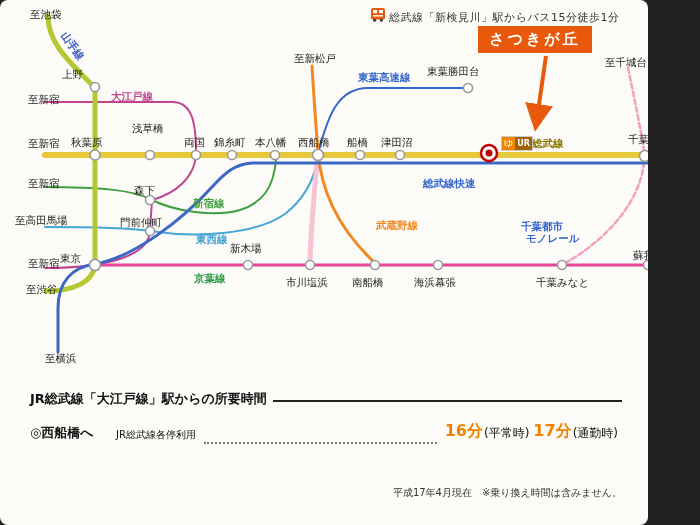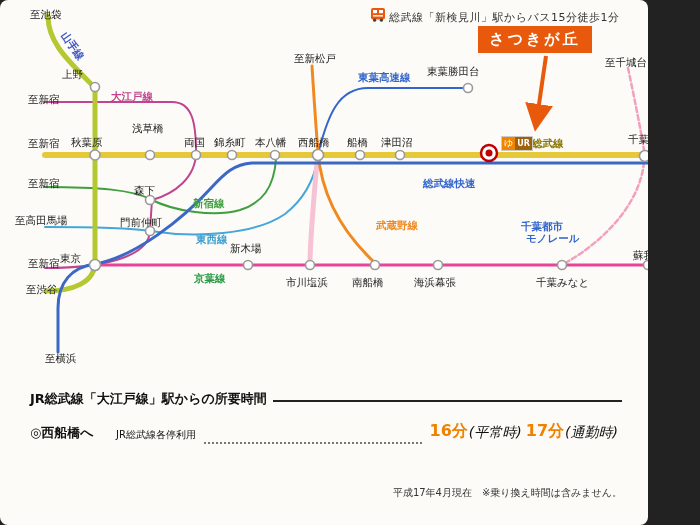--- a/index.html
+++ b/index.html
@@ -20,21 +20,21 @@
   .ur-r{width:17px;background:#a16207;color:#fff;font-size:8px;font-weight:bold;display:flex;align-items:center;justify-content:center;}
   .info{position:absolute;left:30px;right:26px;top:390px;color:#111;}
   .thead{display:flex;align-items:center;}
   .thead .h{font-size:13px;font-weight:bold;white-space:nowrap;}
   .thead .hline{flex:1;border-top:2px solid #222;margin-left:6px;margin-top:3px;}
   .trow{display:flex;align-items:flex-end;margin-top:13px;}
   .tdest{font-size:13px;font-weight:bold;min-width:86px;white-space:nowrap;}
   .tvia{font-size:10px;white-space:nowrap;}
   .leader{flex:1;border-bottom:2px dotted #777;height:0;margin:0 8px;transform:translateY(2px);}
   .tnum{font-size:16px;font-weight:bold;color:#ef8200;white-space:nowrap;}
-  .tnote{font-size:14px;margin:0 4px 0 1px;white-space:nowrap;font-style:italic;}
+  .tnote{font-size:12px;margin:0 4px 0 1px;white-space:nowrap;}
   .footnote{position:absolute;right:0;top:96px;font-size:10px;color:#333;white-space:nowrap;}
 </style>
 </head>
 <body>
 
 <div class="screen">
 
   <svg class="rails" width="700" height="525" viewBox="0 0 700 525">
     <defs>
       <marker id="ah" markerWidth="7" markerHeight="7" refX="3.5" refY="3.5" orient="auto">

